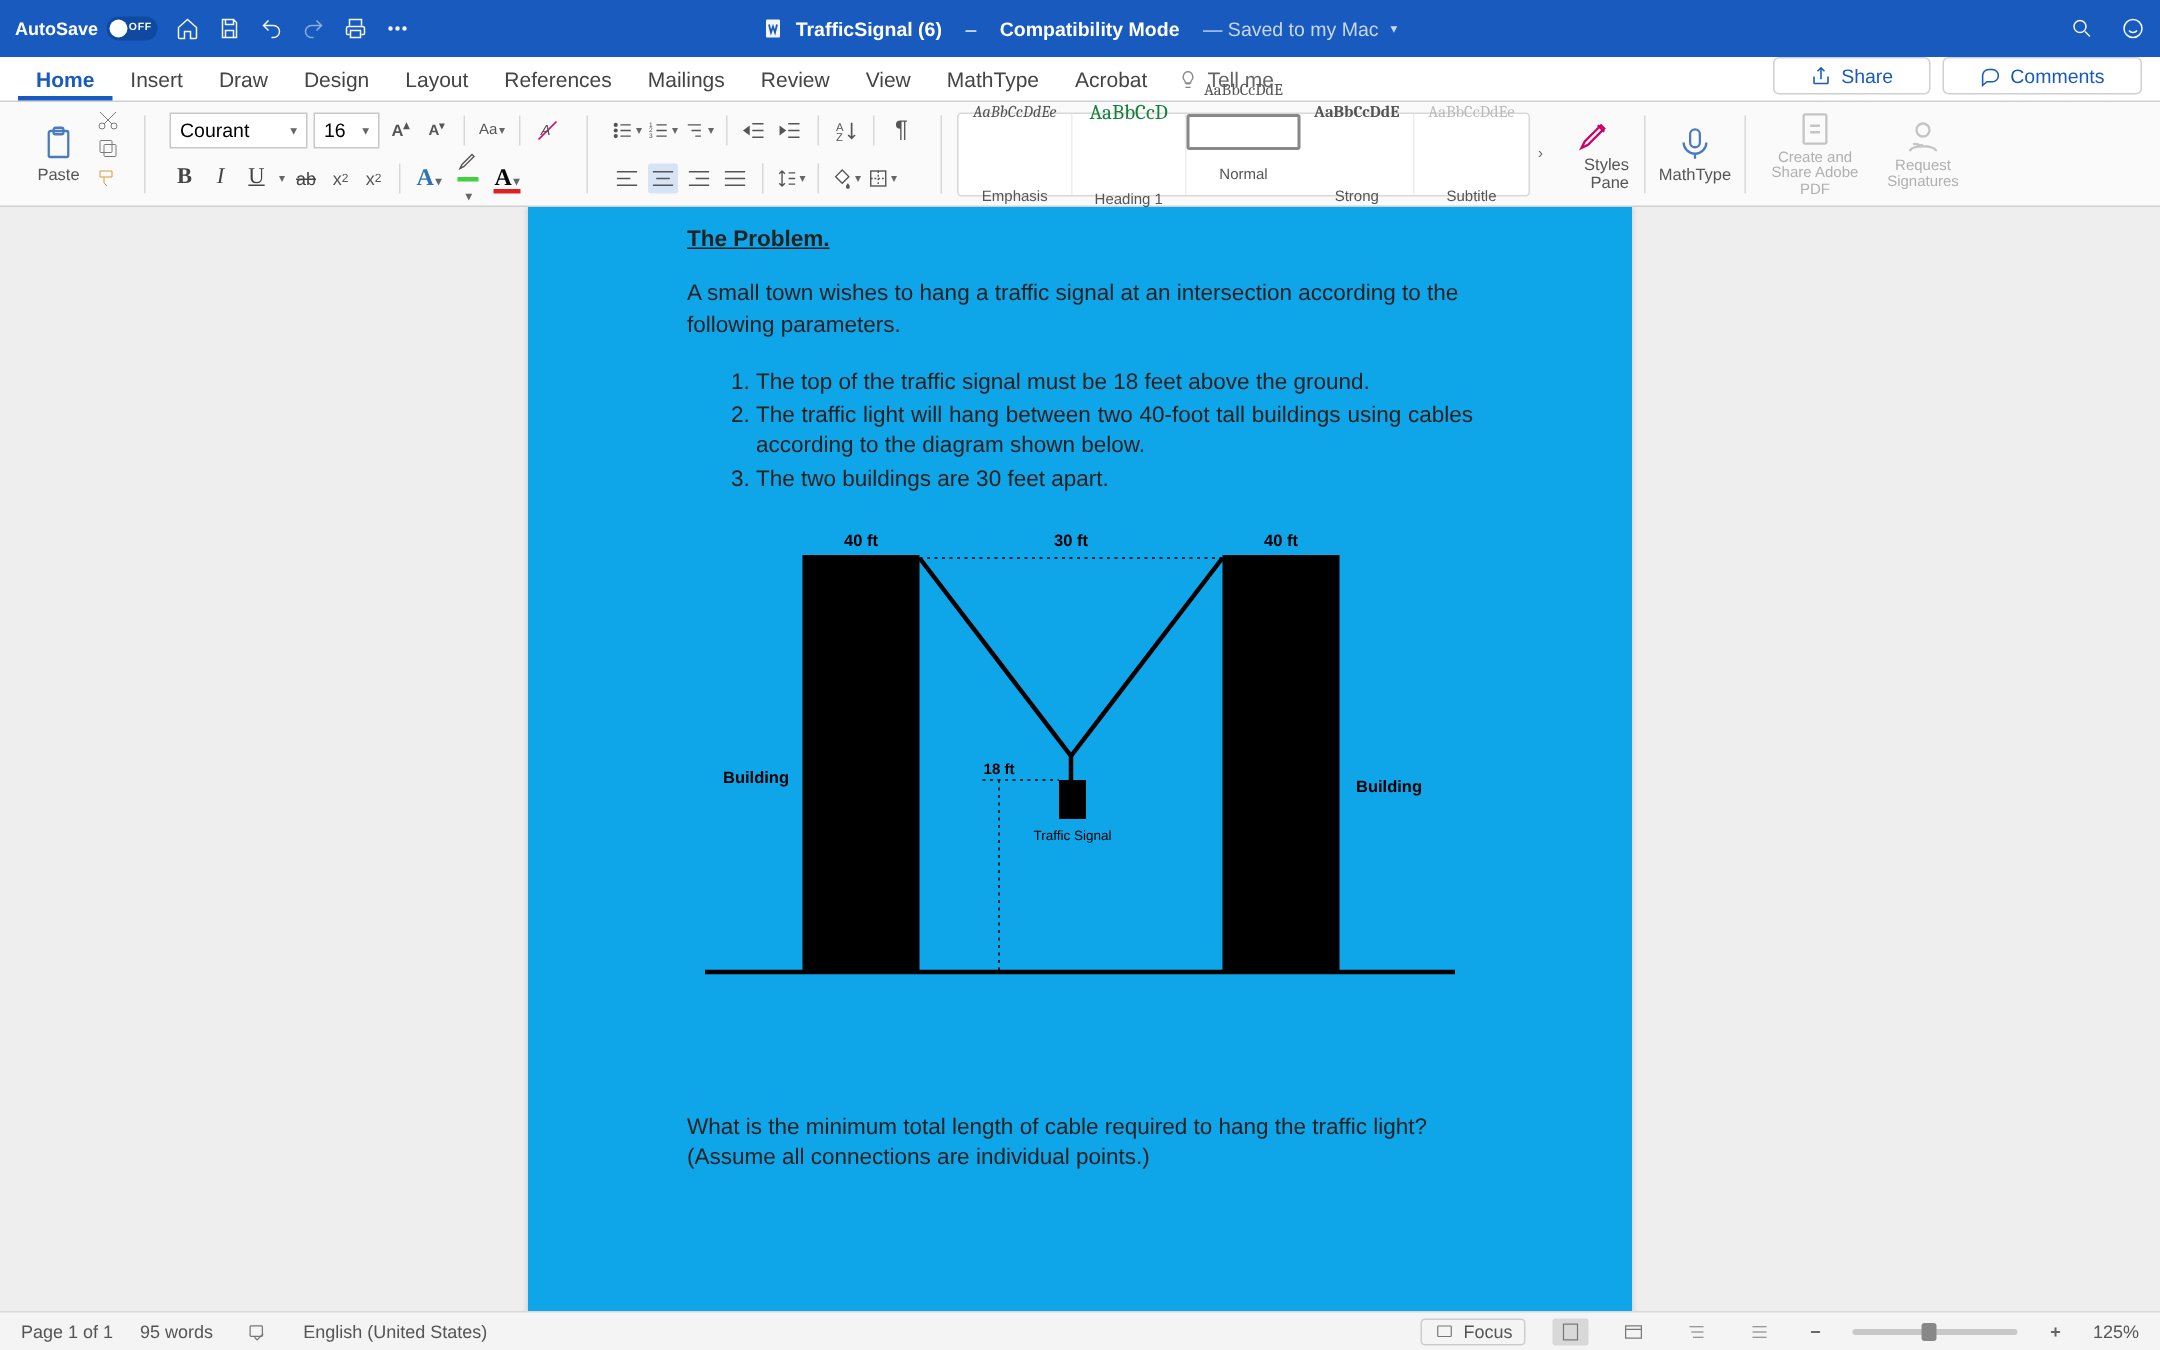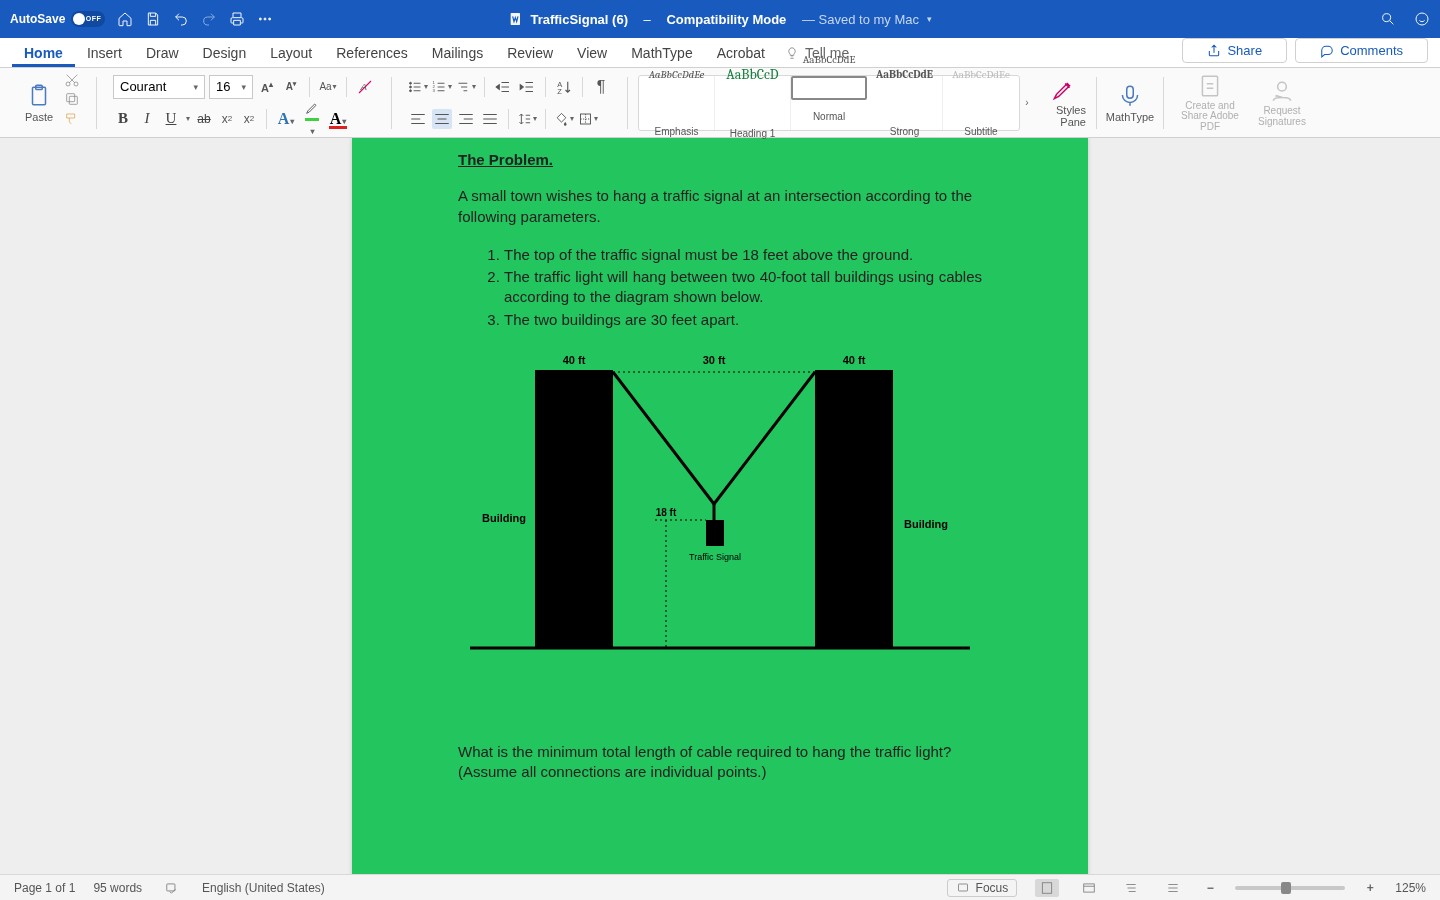--- a/index.html
+++ b/index.html
@@ -61,21 +61,21 @@
   .style-item { width:76px; border-right:1px solid #eee; display:flex; flex-direction:column; align-items:center; justify-content:center; cursor:pointer; gap:2px;}
   .style-item:last-child{border-right:none;}
   .style-item .prev { font-family:"Cambria","Times New Roman",serif; font-size:11px; color:#555;}
   .style-item .lbl { font-size:10px; color:#555;margin-top:43px;}
   .style-item.h1 .prev { color:#15803d; font-size:14px;}
   .style-item.sel { border:2px solid #888; border-radius:2px;}
   .style-item.subt .prev { color:#bbb;}
   .gallery-caret { width:14px; display:flex; align-items:center; justify-content:center; color:#666; cursor:pointer; font-size:10px;}
   
   .docarea { flex:1; background:#eee; overflow:auto; display:flex; justify-content:center; padding:0 0 0 0;}
-  .page { width:736px; background:#22c55e; box-shadow:0 0 4px rgba(0,0,0,.18); padding:12px 106px 60px 106px; font-family:"Calibri",sans-serif; font-size:15px; color:#222; line-height:1.35; min-height:760px; margin-top:0;}
+  .page { width:736px; background:#0ea5e9; box-shadow:0 0 4px rgba(0,0,0,.18); padding:12px 106px 60px 106px; font-family:"Calibri",sans-serif; font-size:15px; color:#222; line-height:1.35; min-height:760px; margin-top:0;}
   .heading { font-weight:700; text-decoration:underline; margin-bottom:16px;}
   .para { margin-bottom:18px;}
   ol.doc-ol { margin-left:46px; margin-bottom:22px;}
   ol.doc-ol li { margin-bottom:2px; }
   .li-just { text-align:justify; }
   .diagram { display:flex; justify-content:center; margin:20px 0 80px 0;}
   .diagram svg { display:block;}
   
   .statusbar { height:26px; background:#f4f4f4; border-top:1px solid #d8d8d8; display:flex; align-items:center; padding:0 14px; font-size:12px; color:#555; gap:18px;}
   .statusbar .spacer { flex:1;}

